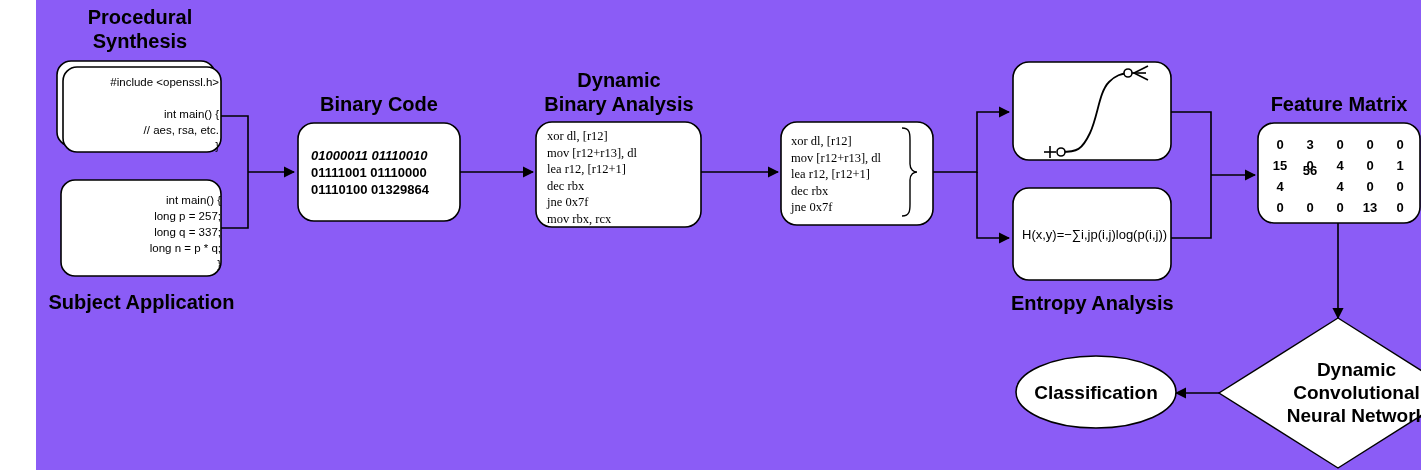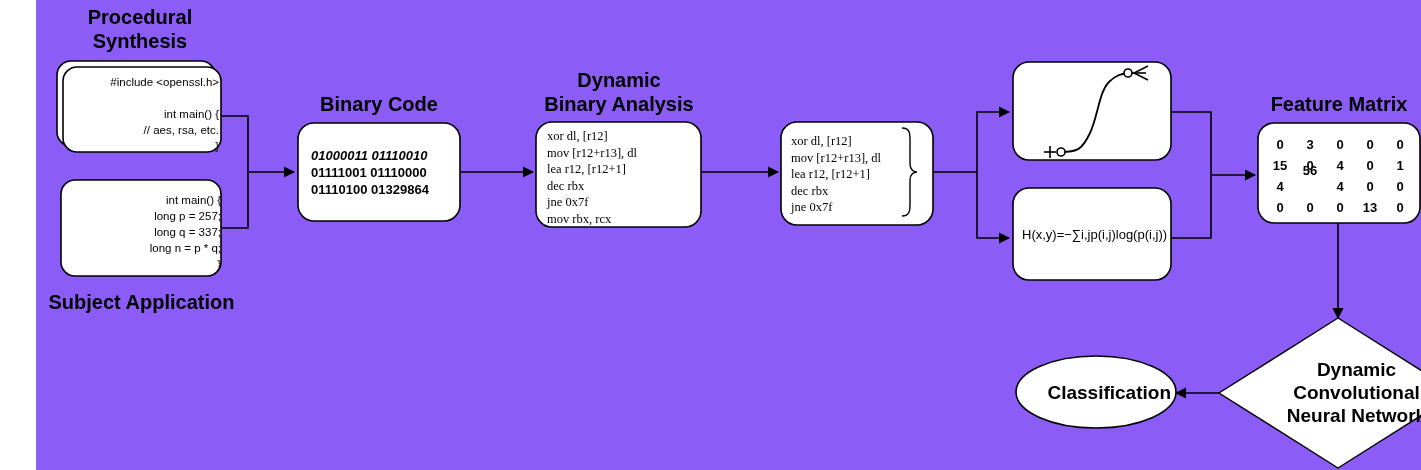--- a/index.html
+++ b/index.html
@@ -190,20 +190,21 @@
 
   <div class="asm" style="left:755px; top:133px;">xor dl, [r12]</div>
   <div class="asm" style="left:755px; top:149.5px;">mov [r12+r13], dl</div>
   <div class="asm" style="left:755px; top:166px;">lea r12, [r12+1]</div>
   <div class="asm" style="left:755px; top:182.5px;">dec rbx</div>
   <div class="asm" style="left:755px; top:199px;">jne 0x7f</div>
 
 
   <div class="formula" style="left:986px; top:227px; width:148px;">H(x,y)=−∑i,jp(i,j)log(p(i,j))</div>
 
+  <div class="lbl" style="left:975px; top:291px; width:162px;">Entropy Analysis</div>
 
   <div class="lbl" style="left:1220px; top:92px; width:166px;">Feature Matrix</div>
 
   <div class="matrix-cell" style="left:1231px; top:137px; width:26px;">0</div>
   <div class="matrix-cell" style="left:1261px; top:137px; width:26px;">3</div>
   <div class="matrix-cell" style="left:1291px; top:137px; width:26px;">0</div>
   <div class="matrix-cell" style="left:1321px; top:137px; width:26px;">0</div>
   <div class="matrix-cell" style="left:1351px; top:137px; width:26px;">0</div>
 
   <div class="matrix-cell" style="left:1231px; top:158px; width:26px;">15</div>
@@ -221,15 +222,15 @@
   <div class="matrix-cell" style="left:1231px; top:200px; width:26px;">0</div>
   <div class="matrix-cell" style="left:1261px; top:200px; width:26px;">0</div>
   <div class="matrix-cell" style="left:1291px; top:200px; width:26px;">0</div>
   <div class="matrix-cell" style="left:1321px; top:200px; width:26px;">13</div>
   <div class="matrix-cell" style="left:1351px; top:200px; width:26px;">0</div>
 
   <div class="node-text" style="left:1228px; top:358px; width:185px;">Dynamic
 Convolutional
 Neural Network</div>
 
-  <div class="node-text" style="left:985px; top:381px; width:150px;text-align:right;">Classification</div>
+  <div class="node-text" style="left:985px; top:381px; width:150px;">Classification</div>
 
 </div>
 
 </body></html>

